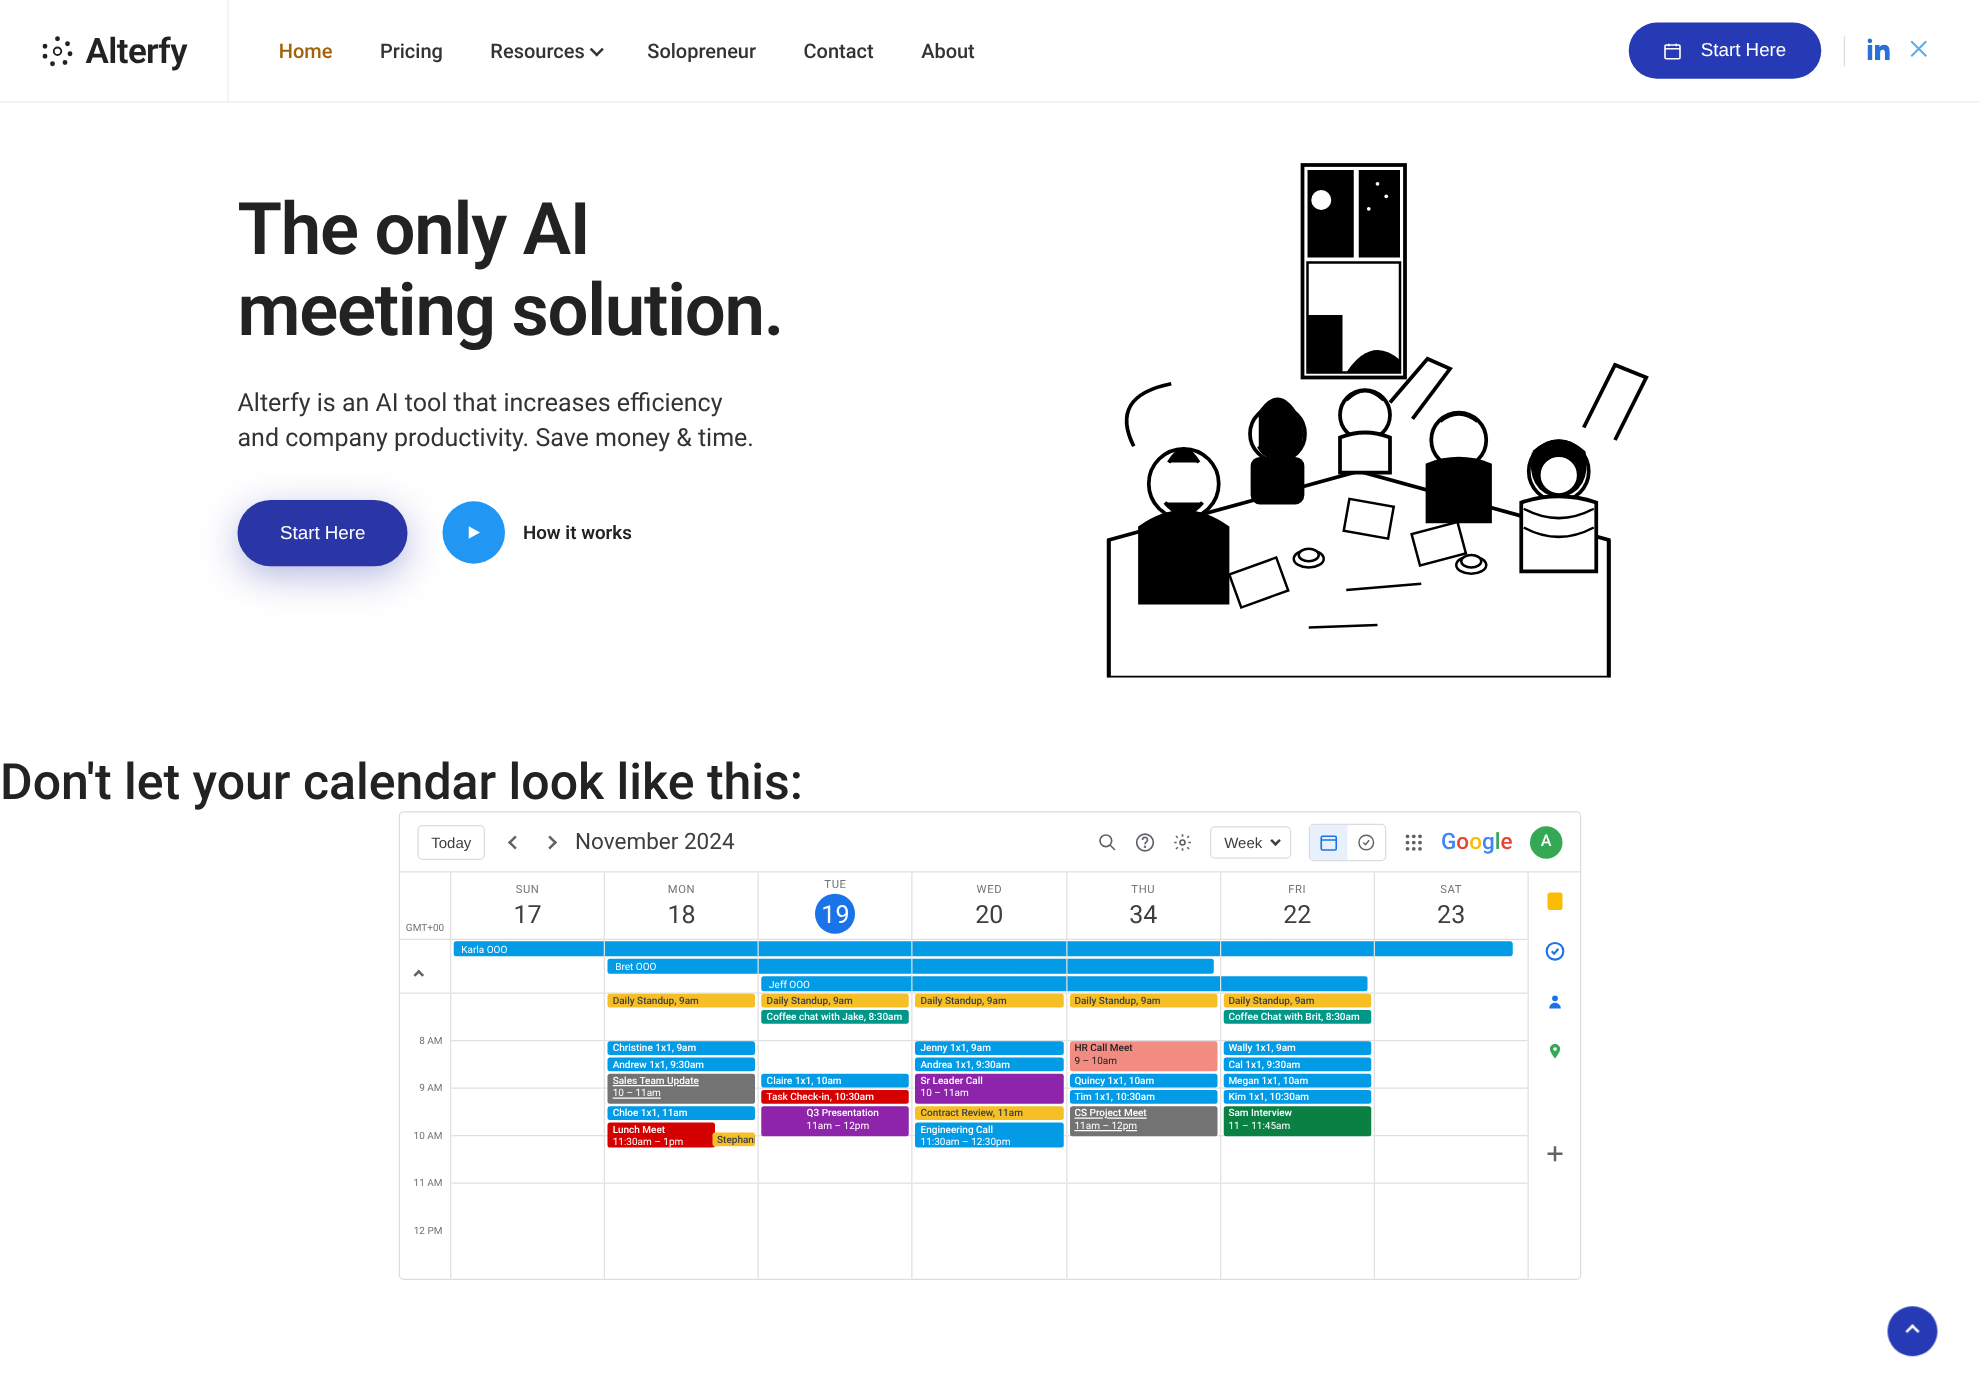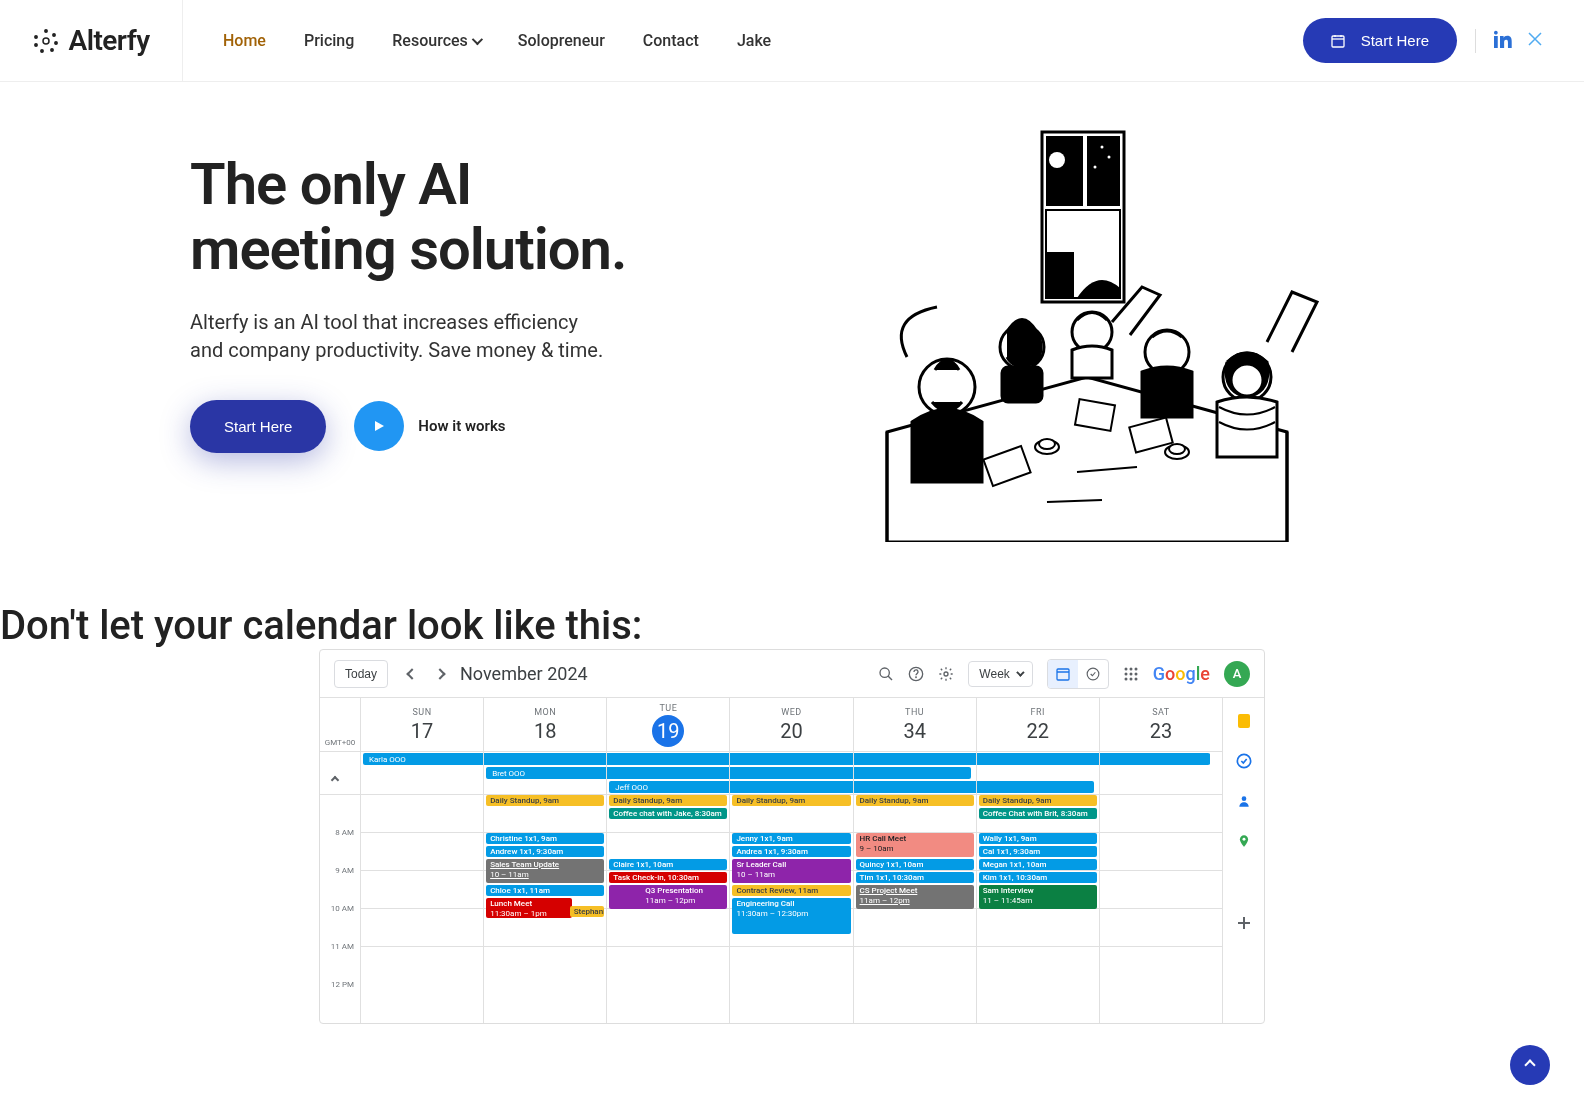--- a/index.html
+++ b/index.html
@@ -117,21 +117,21 @@
   </div>
   <nav class="nav">
     <a class="nav-item active">Home</a>
     <a class="nav-item">Pricing</a>
     <a class="nav-item">
       <span>Resources</span>
       <span class="chev down"></span>
     </a>
     <a class="nav-item">Solopreneur</a>
     <a class="nav-item">Contact</a>
-    <a class="nav-item">Jake</a>
+    <a class="nav-item">About</a>
   </nav>
   <div class="header-right">
     <button class="btn-primary">
       <svg width="14" height="14" viewBox="0 0 14 14">
           <rect x="1" y="2" width="12" height="11" rx="1" fill="none" stroke="#fff" stroke-width="1.3"></rect>
           <line x1="1" y1="5" x2="13" y2="5" stroke="#fff" stroke-width="1.3"></line>
           <line x1="4" y1="1" x2="4" y2="3" stroke="#fff" stroke-width="1.3"></line>
           <line x1="10" y1="1" x2="10" y2="3" stroke="#fff" stroke-width="1.3"></line>
         </svg>
       <span>Start Here</span>
@@ -462,21 +462,21 @@
                 <div class="evt blue" style="top: 51px; height: 11px;">
                   <div class="evt-title">Andrea 1x1, 9:30am</div>
                 </div>
                 <div class="evt purple" style="top: 64px; height: 24px;">
                   <div class="evt-title">Sr Leader Call</div>
                   <div>10 – 11am</div>
                 </div>
                 <div class="evt yellow" style="top: 90px; height: 11px;">
                   <div class="evt-title">Contract Review, 11am</div>
                 </div>
-                <div class="evt blue" style="top: 103px; height: 36px;">
+                <div class="evt blue" style="top: 103px; height: 20px;">
                   <div class="evt-title">Engineering Call</div>
                   <div>11:30am – 12:30pm</div>
                 </div>
               </div>
               <div class="cal-gridcol">
                 <div class="cal-hour-line"></div>
                 <div class="cal-hour-line"></div>
                 <div class="cal-hour-line"></div>
                 <div class="cal-hour-line"></div>
                 <div class="evt yellow" style="top: 0px; height: 11px;">

